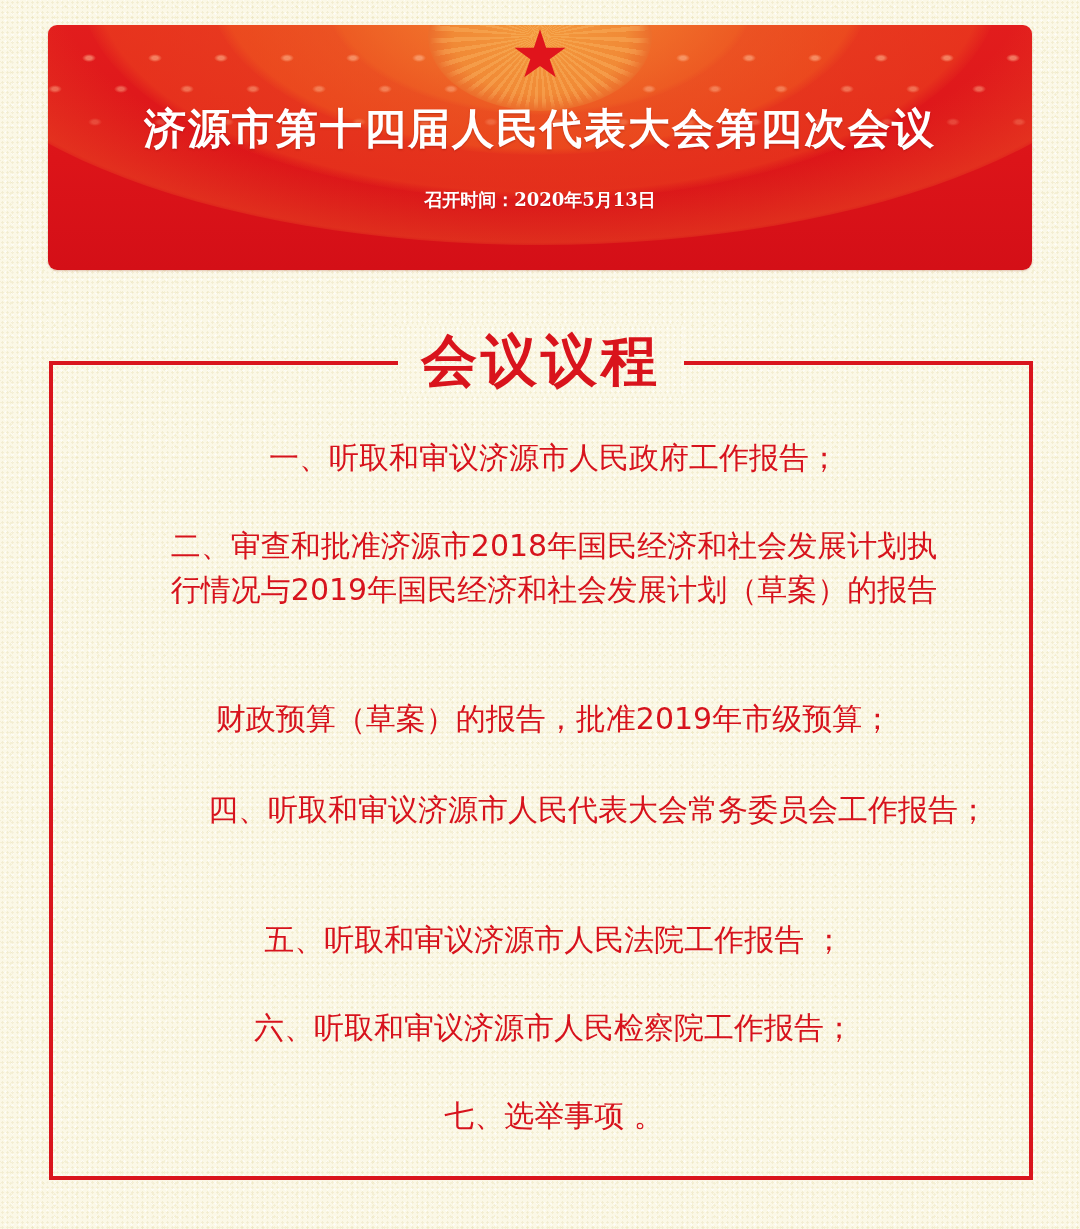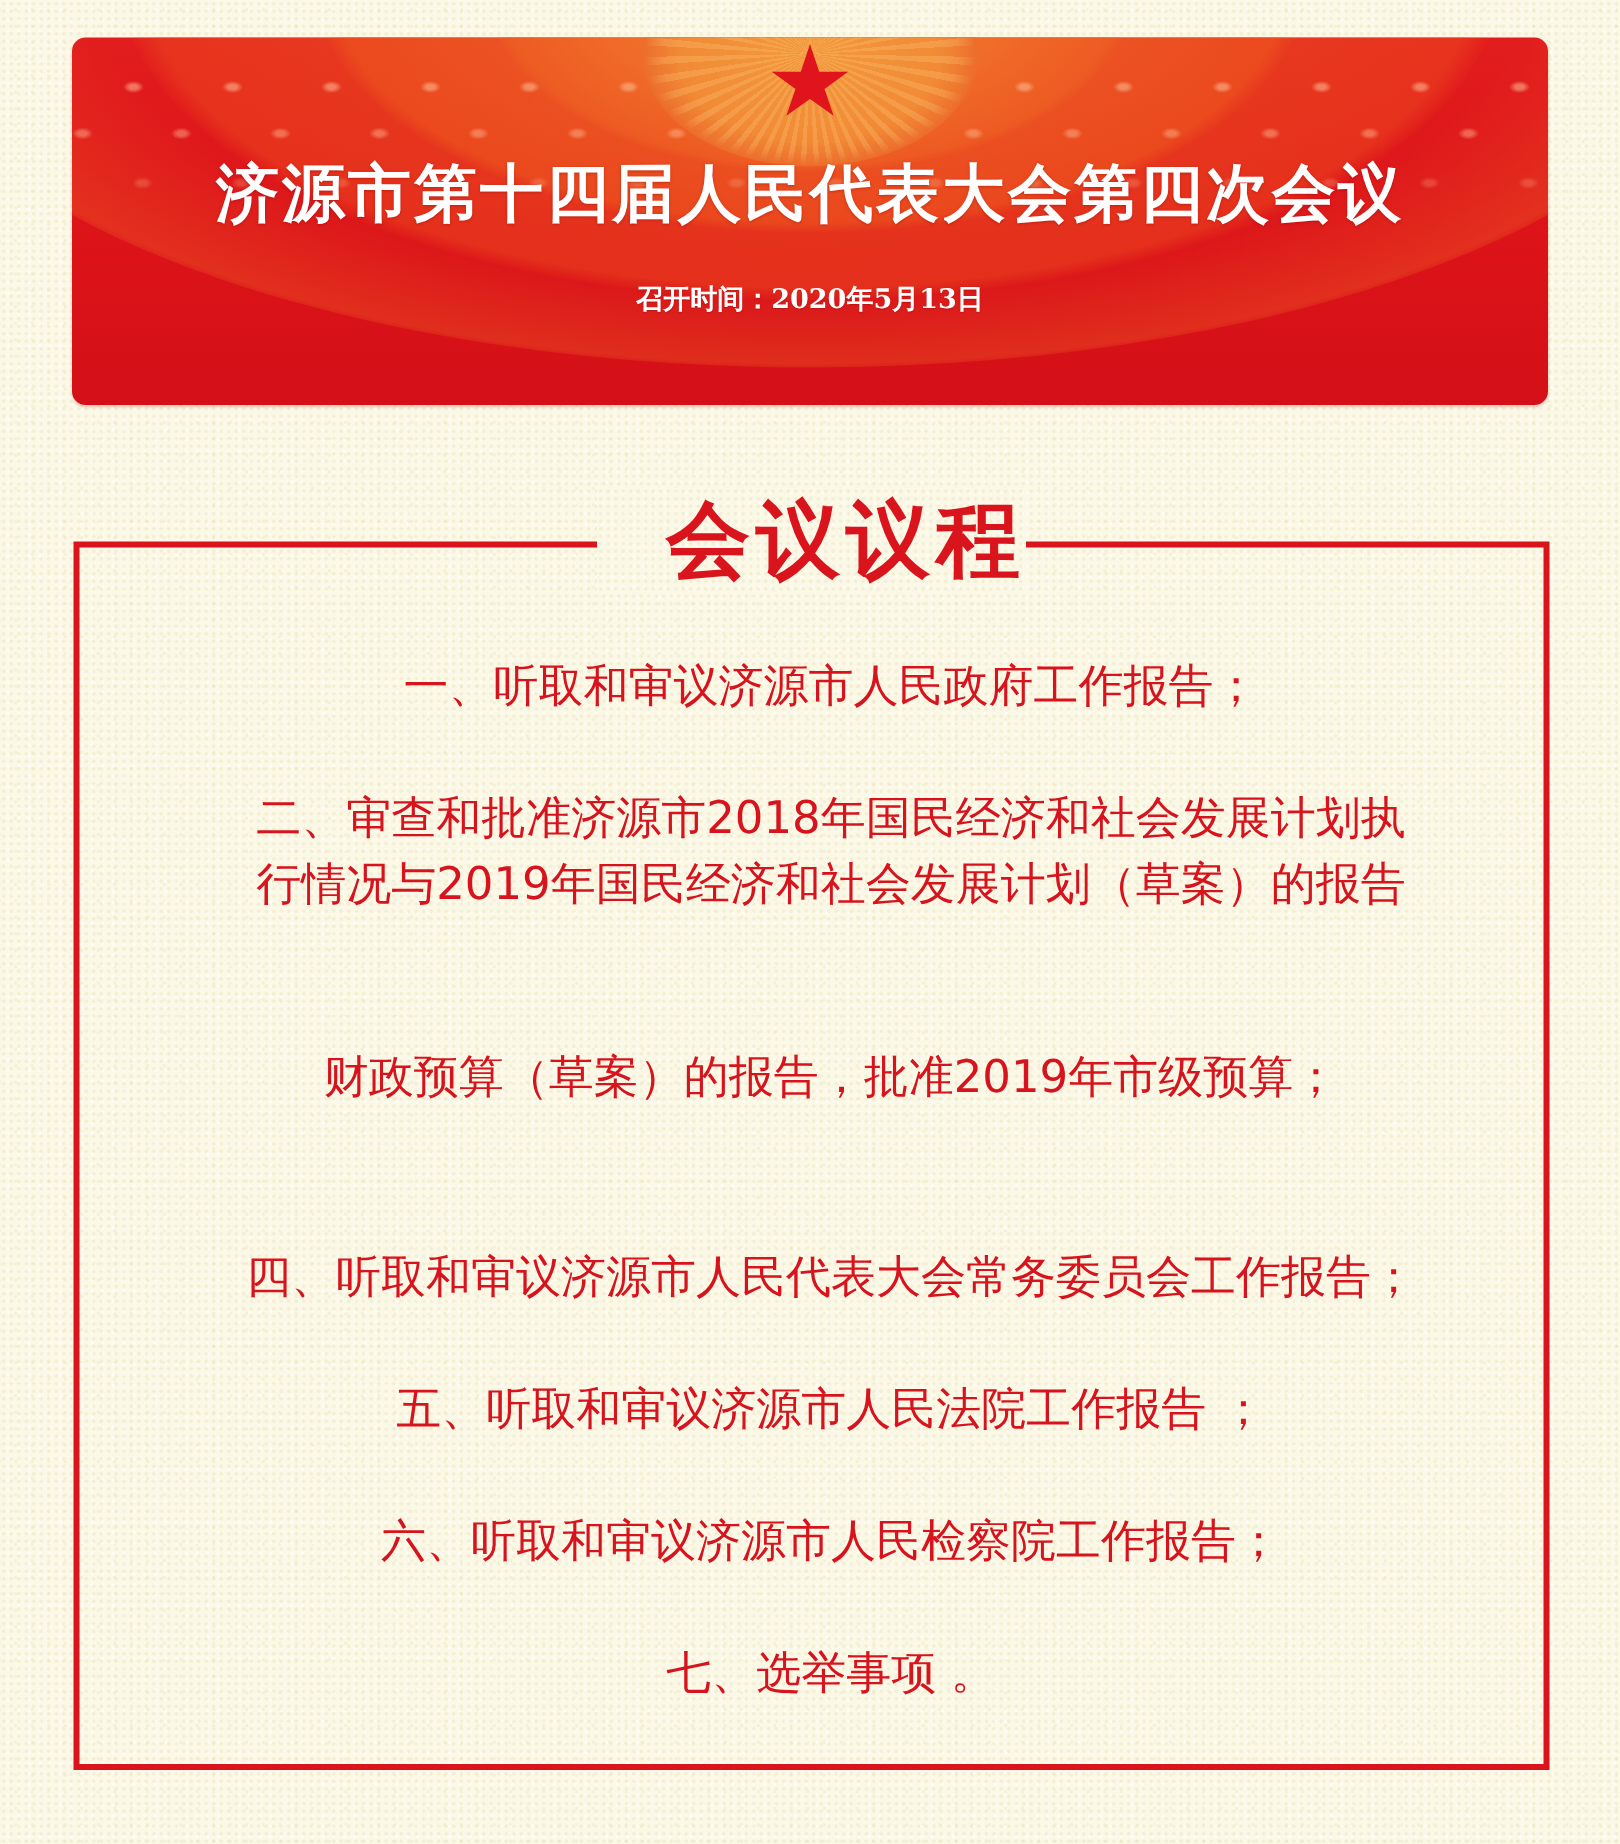--- a/index.html
+++ b/index.html
@@ -134,21 +134,21 @@
       top: 325px;
       width: 286px;
       height: 70px;
       background-color: #fbf8e7;
       background-image:
         radial-gradient(rgba(230, 220, 170, 0.35) 1px, transparent 1.2px),
         radial-gradient(rgba(255, 255, 255, 0.6) 1px, transparent 1.2px);
       background-size: 5px 5px, 7px 7px;
       display: flex;
       align-items: center;
-      justify-content: flex-end;
+      justify-content: center;
     }
     .heading {
       color: #d9141c;
       font-family: "DejaVu Serif", "Liberation Serif", serif;
       font-weight: bold;
       font-size: 56px;
       letter-spacing: 4px;
       line-height: 70px;
       white-space: nowrap;
     }
@@ -173,21 +173,21 @@
     }
     .agenda .line {
       display: block;
       height: 44px;
       line-height: 44px;
       white-space: nowrap;
     }
     .agenda .item-1 { top: 436px; }
     .agenda .item-2 { top: 524px; }
     .agenda .item-3 { top: 697px; }
-    .agenda .item-4 { top: 830px; }
+    .agenda .item-4 { top: 788px; margin-left: 44px; }
     .agenda .item-5 { top: 918px; }
     .agenda .item-6 { top: 1006px; }
     .agenda .item-7 { top: 1094px; }
   </style>
 </head>
 <body>
 
 <div class="banner">
   <div class="ring r5"></div>
   <div class="ring r4"></div>

